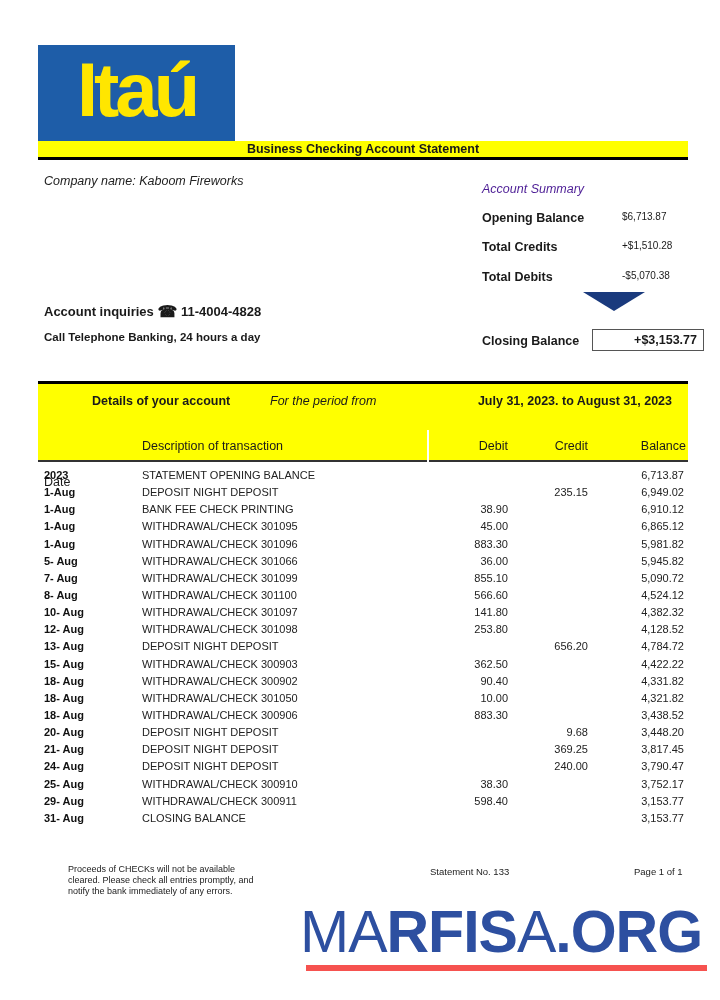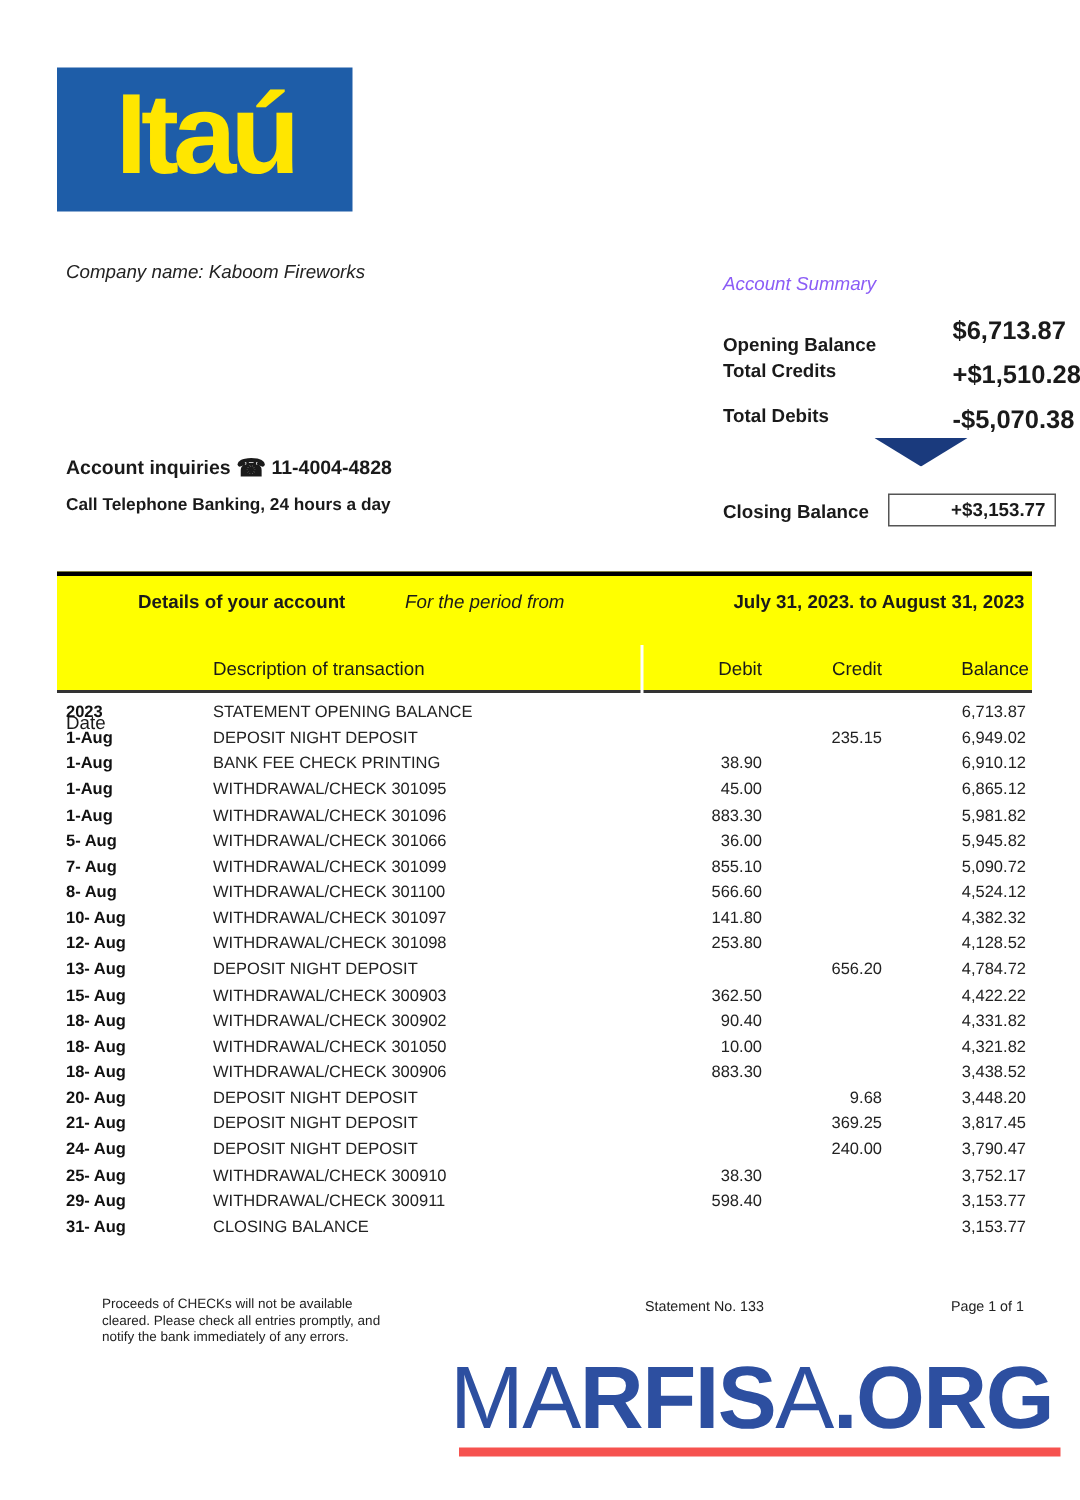--- a/index.html
+++ b/index.html
@@ -14,42 +14,42 @@
           display:flex; align-items:center; justify-content:center; }
   .logo-text { color:var(--logo-yellow,#FFE600); font-size:76px; font-weight:bold;
                letter-spacing:-4px; line-height:90px; padding-bottom:6px; }
 
   
   .title-banner { left:38px; top:141px; width:650px; height:19px;
                   background:var(--yellow,#FFFF00); border-bottom:3px solid #000;
                   text-align:center; font-weight:bold; font-size:12.5px; line-height:17px; }
 
   .company-name { left:44px; top:174px; font-style:italic; font-size:12.5px; color:#222; }
-  .summary-title { left:482px; top:182px; font-style:italic; font-size:12.5px; color:#8b5cf6; }
+  .summary-title { left:482px; top:182px; font-style:italic; font-size:12.5px; color:#4c1d95; }
 
   .sum-label { font-weight:bold; font-size:12.5px; }
-  .sum-value { font-weight:bold; font-size:17px;margin-left:13px; }
+  .sum-value { font-weight:normal; font-size:10px; }
 
   .inquiries { left:44px; top:302px; font-weight:bold; font-size:13px; }
   .phone-glyph { font-size:16px; vertical-align:-1px; }
   .telephone { left:44px; top:331px; font-weight:bold; font-size:11.5px; }
 
   .closing-label { left:482px; top:334px; font-weight:bold; font-size:12.5px; }
   .closing-box { left:592px; top:329px; width:112px; height:22px;
                  border:1px solid #555; text-align:right; padding-right:6px;
                  font-weight:bold; font-size:12.5px; line-height:20px; background:#fff;padding-left:28px; }
 
   
   .details-banner { left:38px; top:381px; width:650px; height:81px;
                     background:var(--yellow,#FFFF00);
                     border-top:3px solid #000; border-bottom:2px solid #333; }
   .details-banner .abs { font-size:12.5px; }
   .details-title { left:6px; top:10px; font-weight:bold;padding-left:48px; }
   .period-label { left:232px; top:10px; font-style:italic; }
-  .period-value { right:5px; top:10px; font-weight:bold;text-align:right; }
+  .period-value { right:16px; top:10px; font-weight:bold;text-align:right; }
   .col-date { left:6px; top:73px;margin-top:18px; }
   .col-desc { left:104px; top:55px; }
   .col-debit { right:180px; top:55px; }
   .col-credit { right:100px; top:55px; }
   .col-balance { right:2px; top:55px; }
   .white-sep { left:389px; top:46px; width:2px; height:33px; background:#fff; }
 
   
   .table { left:38px; top:467px; width:650px; }
   .trow { position:relative; height:17.15px; font-size:11px; color:#222; }
@@ -75,26 +75,29 @@
 </style>
 </head>
 <body>
 
 <div class="page">
 
   <div class="abs logo">
     <span class="logo-text">Itaú</span>
   </div>
 
+  <div class="abs title-banner">
+    <span>Business Checking Account Statement</span>
+  </div>
 
   <div class="abs company-name">Company name: Kaboom Fireworks</div>
 
   <div class="abs summary-title">Account Summary</div>
 
-  <div class="abs sum-label" style="left:482px; top:223px;">Opening Balance</div>
+  <div class="abs sum-label" style="left:482px; top:211px;">Opening Balance</div>
   <div class="abs sum-value" style="left:622px; top:211px;">$6,713.87</div>
 
   <div class="abs sum-label" style="left:482px; top:240px;">Total Credits</div>
   <div class="abs sum-value" style="left:622px; top:240px;">+$1,510.28</div>
 
   <div class="abs sum-label" style="left:482px; top:270px;">Total Debits</div>
   <div class="abs sum-value" style="left:622px; top:270px;">-$5,070.38</div>
 
   <svg class="abs" style="left:583px; top:292px;" width="62" height="19">
     <polygon id="arrow-poly" points="0,0 62,0 31,19" fill="#1A3A7D"></polygon>

